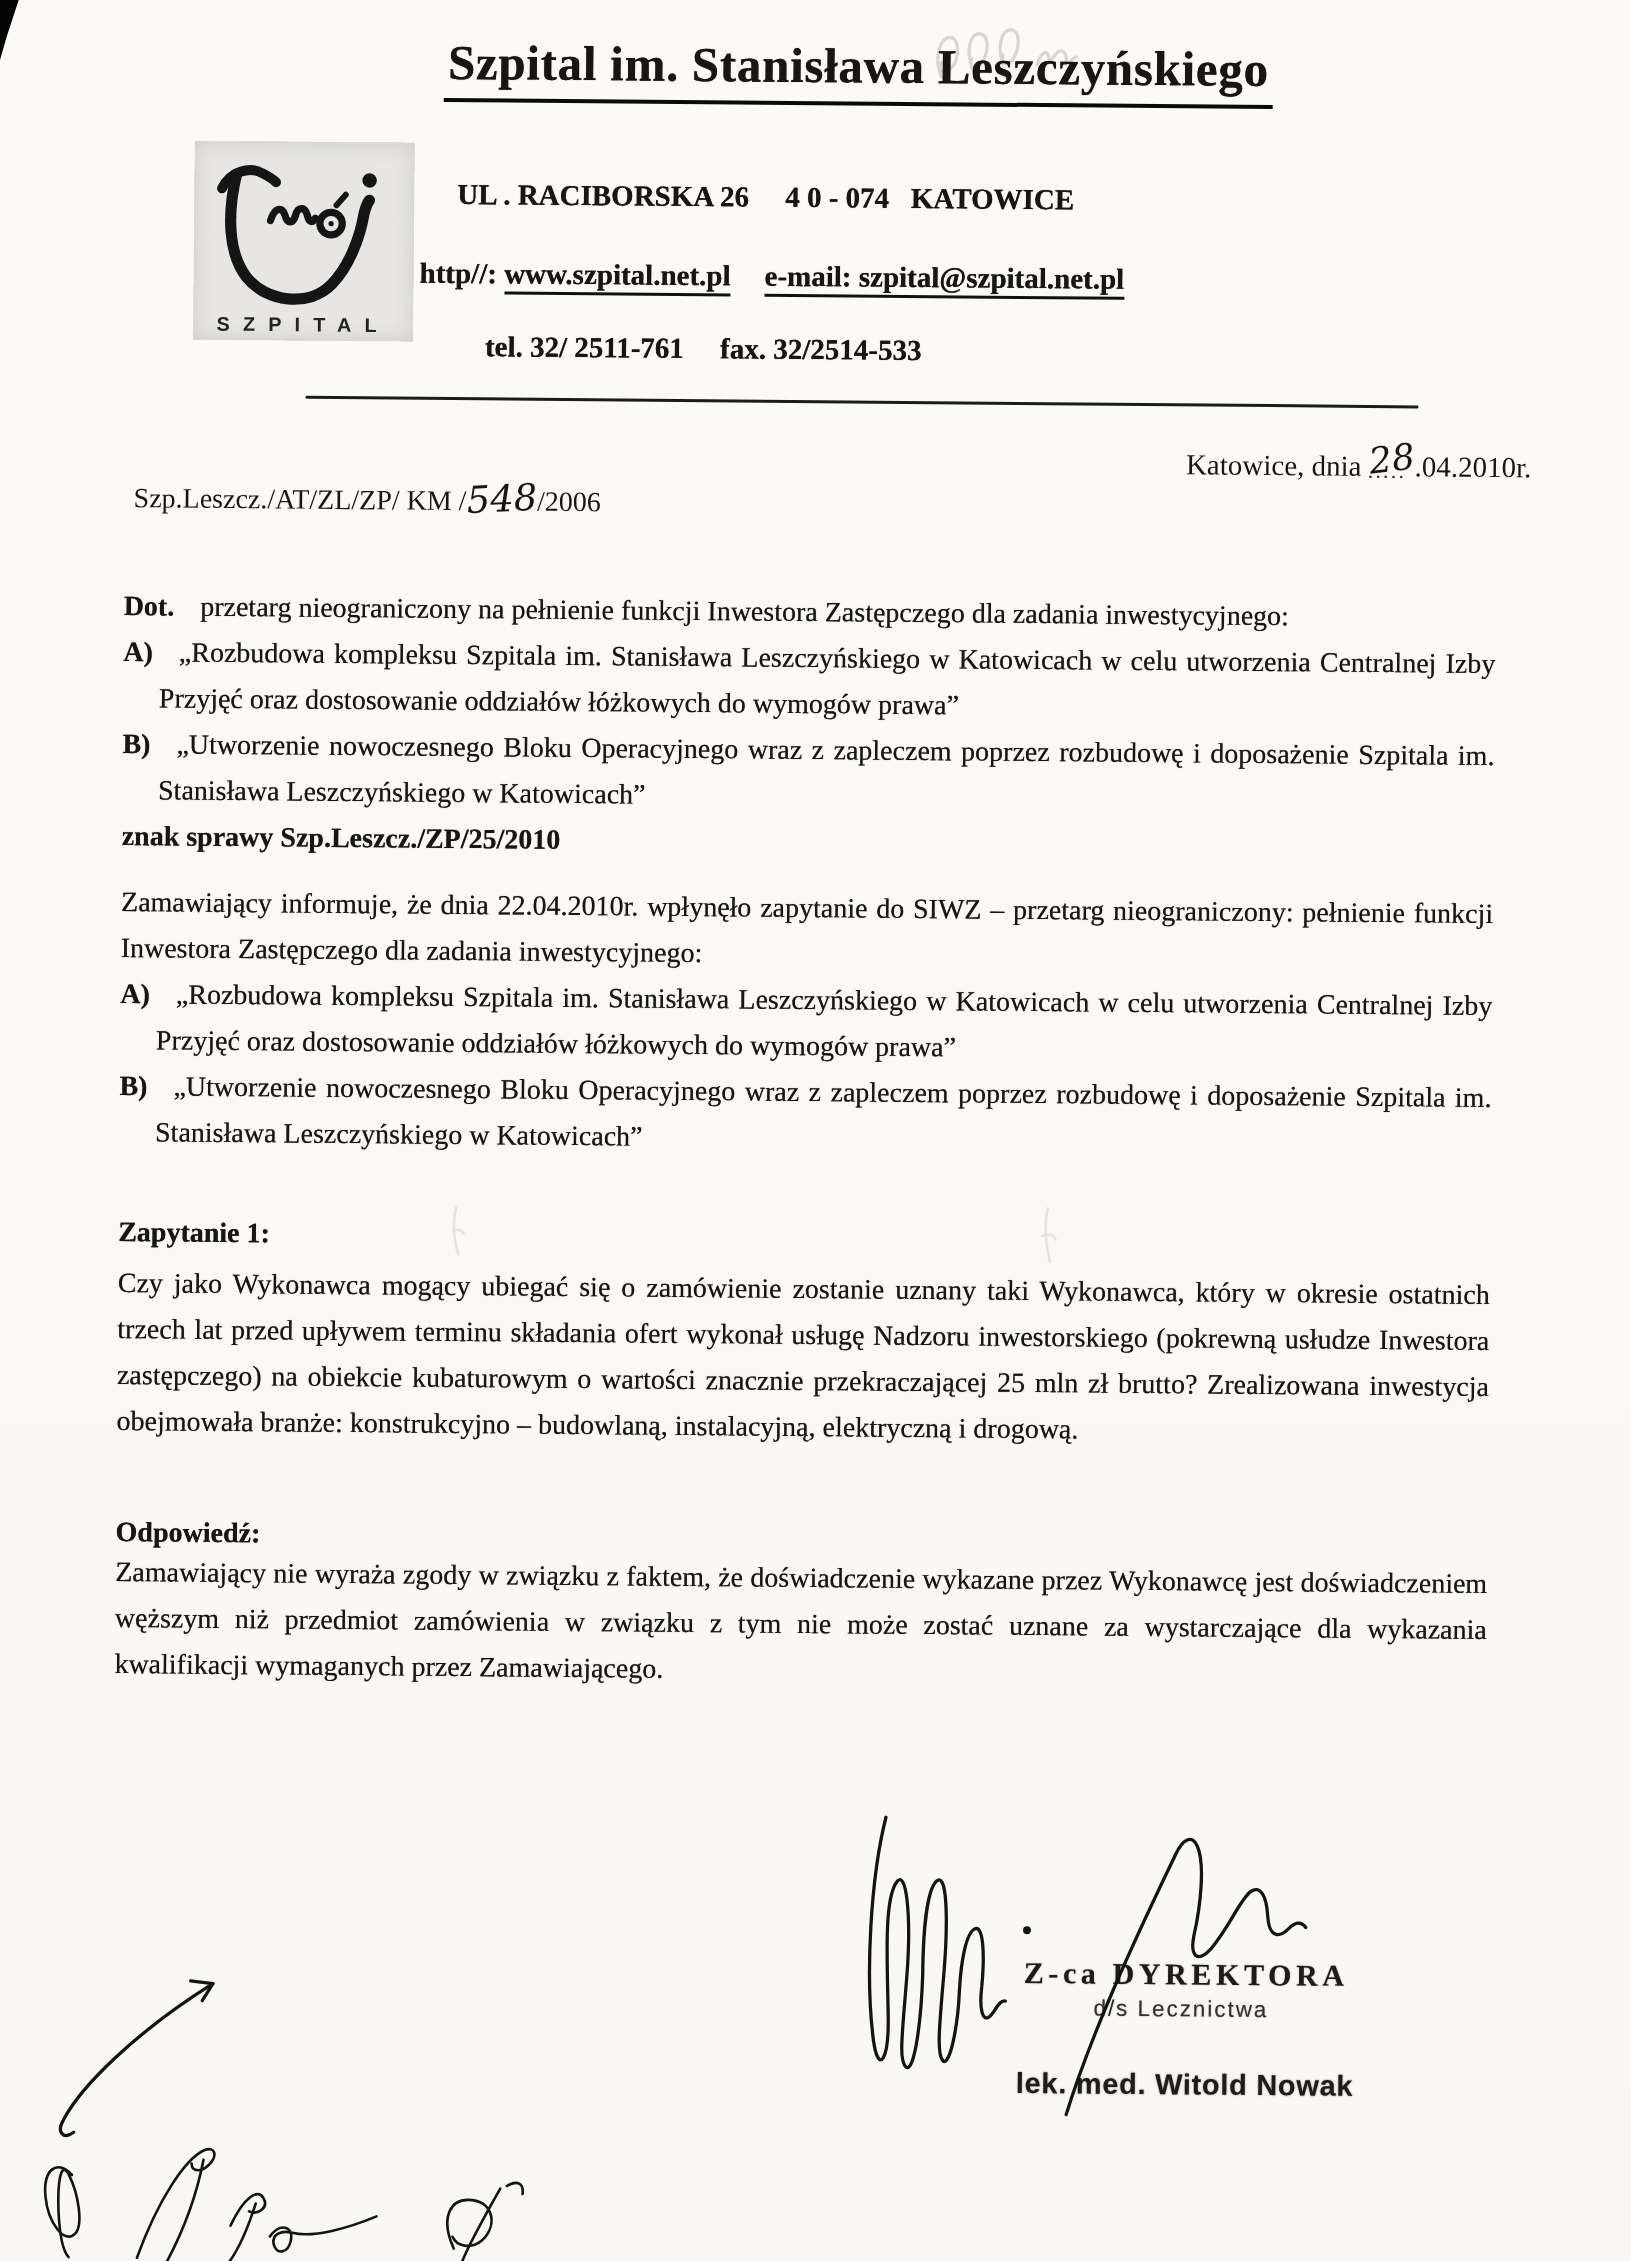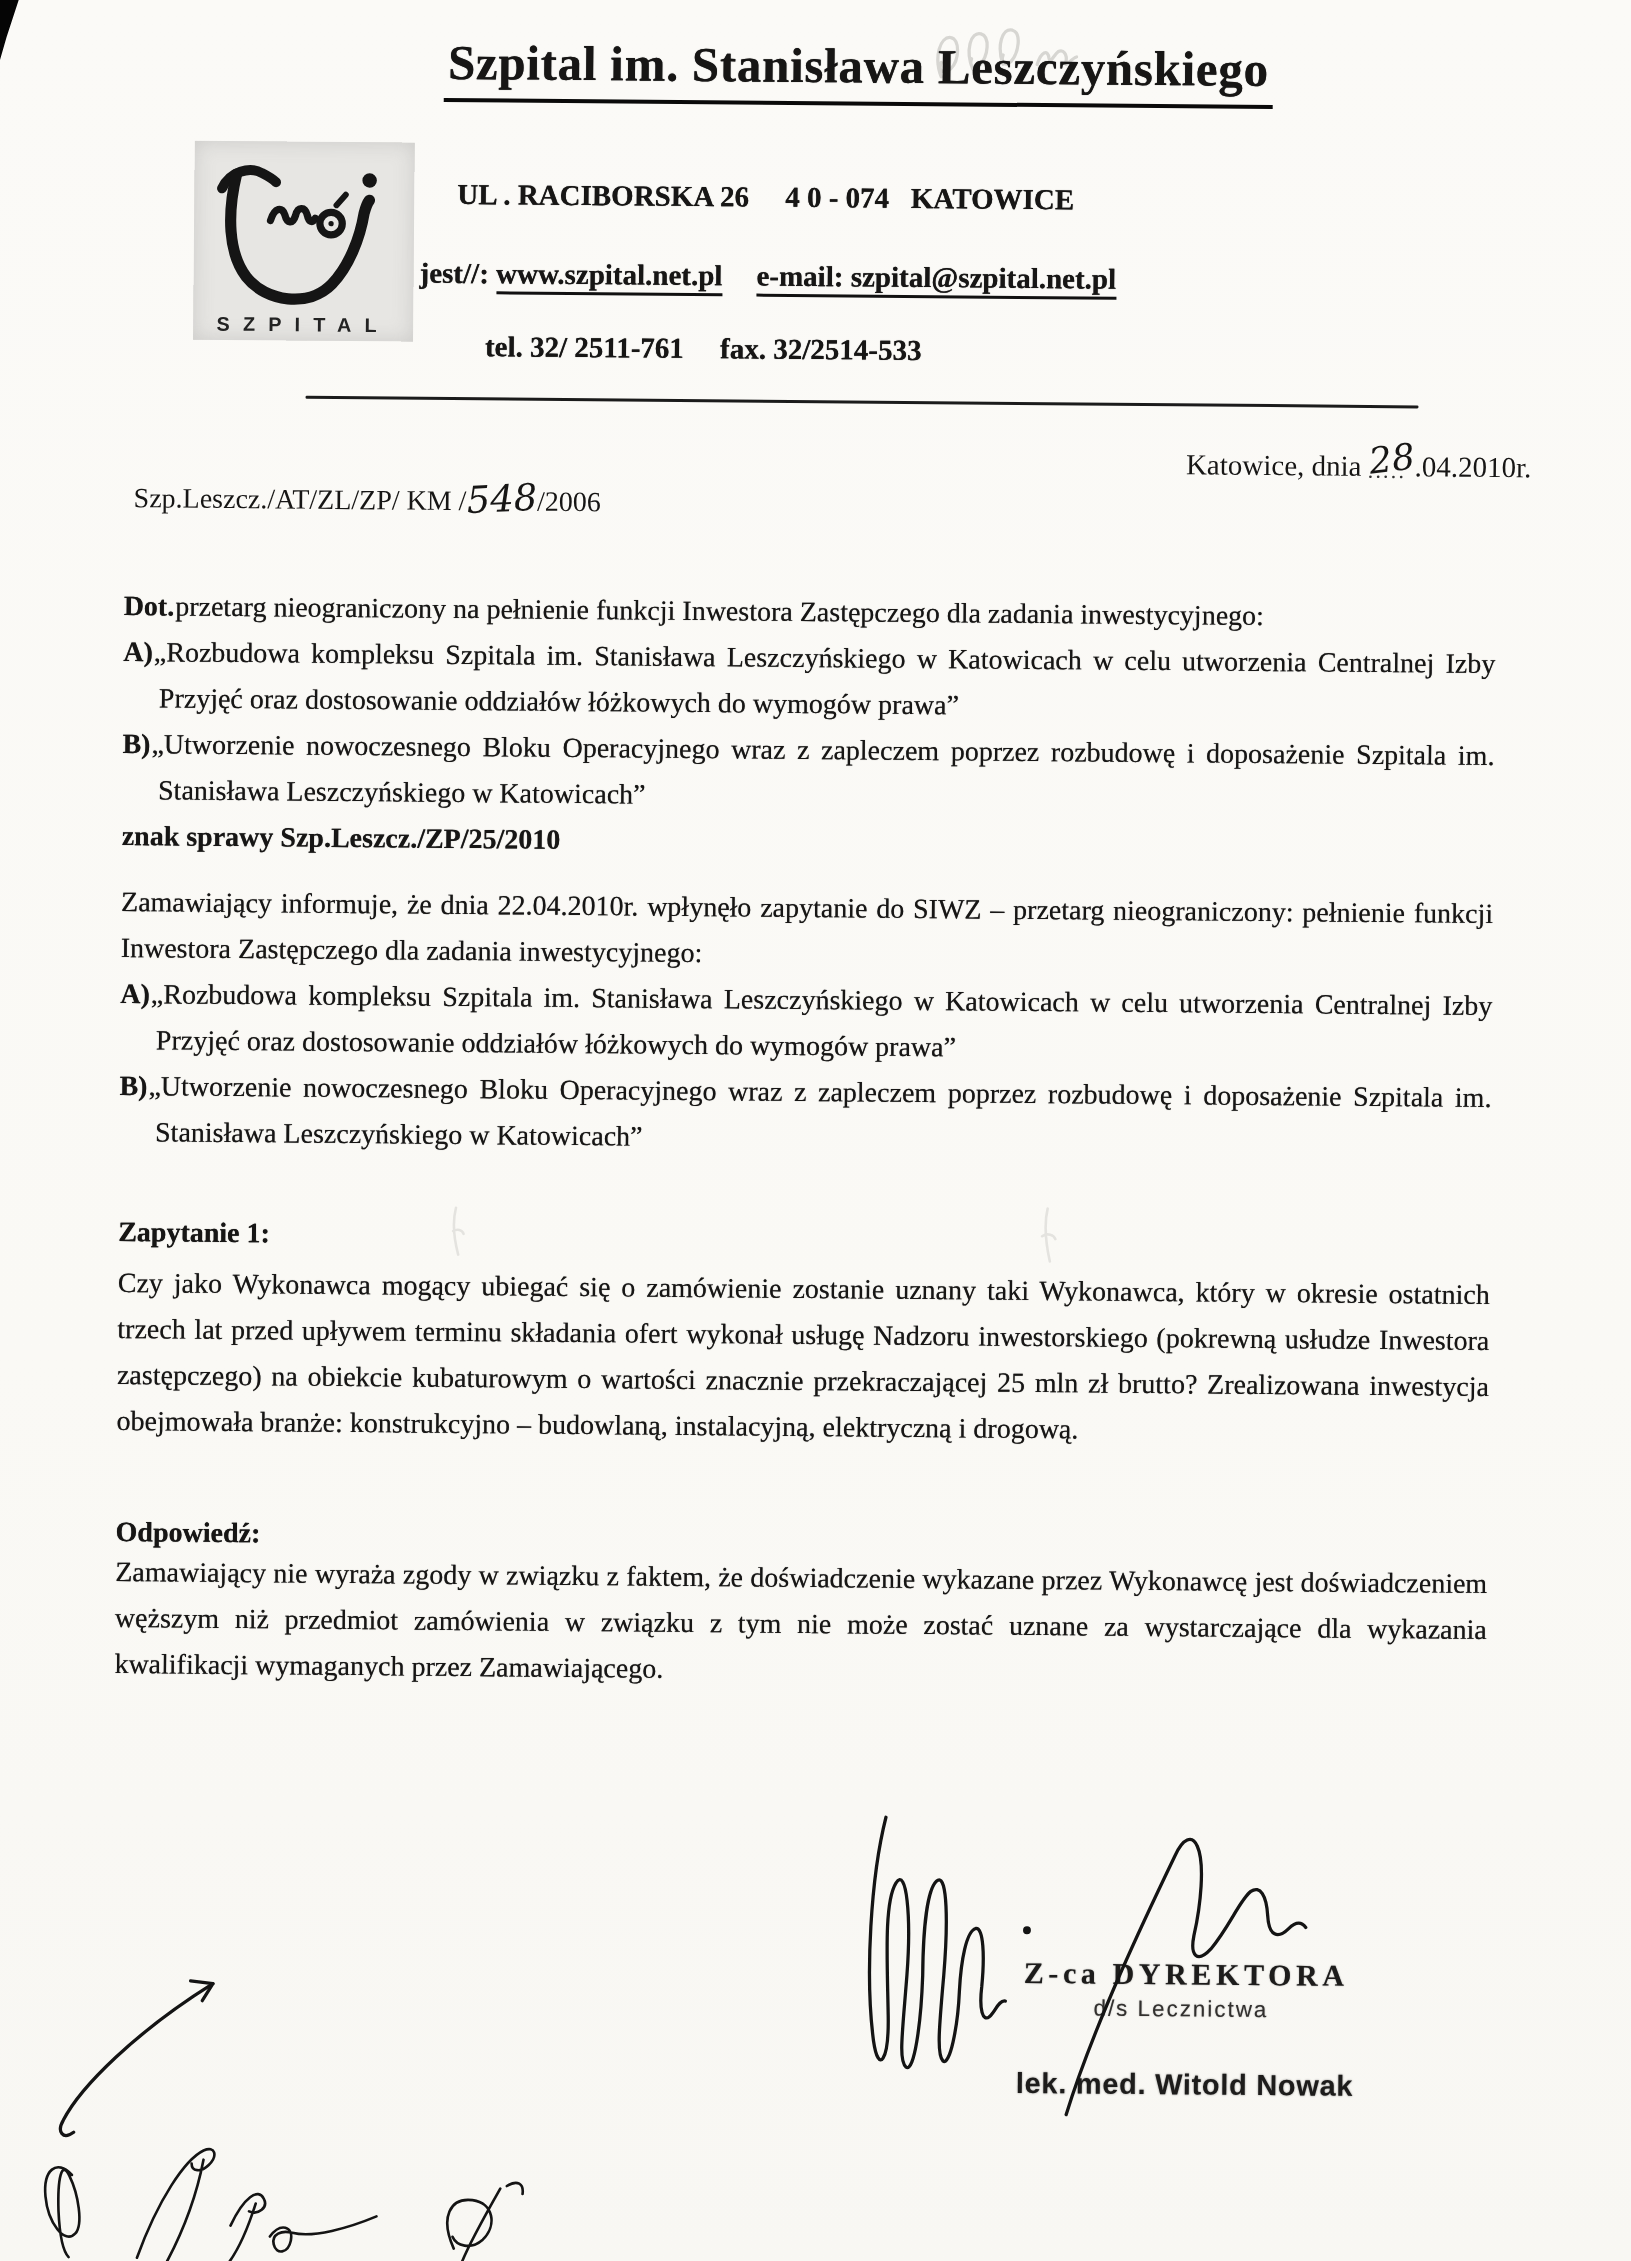--- a/index.html
+++ b/index.html
@@ -47,21 +47,21 @@
     letter-spacing:1.3px;transform:rotate(7deg);color:#333;}
   .refline{top:475px;left:138px;font-size:28px;white-space:nowrap;}
   .hand-num{font-size:37px;transform:rotate(-3deg);top:1.3px;position:relative;line-height:1;}
 
   
   .block{left:129px;width:1372px;font-size:28px;line-height:46px;text-align:justify;
     text-shadow:0 0 0.7px rgba(20,20,20,.75);}
   .block p{margin:0;}
   .item{padding-left:36px;text-indent:-36px;}
   .item b{letter-spacing:0;}
-  .lbl{margin-right:1px;}
+  .lbl{margin-right:26px;}
   .subject{top:582px;}
   .notice{top:878px;}
   .sec-head{left:129px;font-size:28px;font-weight:bold;text-shadow:0 0 0.7px #222;}
   .q-head{top:1215px;}
   .q-body{top:1259px;}
   .a-head{top:1515px;}
   .a-body{top:1548px;}
   .bold-line{font-weight:bold;}
 
   
@@ -99,21 +99,21 @@
       <circle cx="266" cy="58" r="11" fill="#151515"></circle>
       <path d="M116,120 C122,100 134,98 138,112 C141,124 150,126 154,112 C157,99 168,97 172,112 C174,122 180,124 184,116" fill="none" stroke="#151515" stroke-width="11" stroke-linecap="round"></path>
       <circle cx="208" cy="124" r="17" fill="none" stroke="#151515" stroke-width="11"></circle>
       <circle cx="208" cy="124" r="4" fill="#151515"></circle>
       <path d="M216,96 L230,80" fill="none" stroke="#151515" stroke-width="9" stroke-linecap="round"></path>
       <text x="167" y="288" text-anchor="middle" font-family="Liberation Sans, sans-serif" font-size="30" font-weight="bold" letter-spacing="20" fill="#232323">SZPITAL</text>
     </svg>
   </div>
 
   <div class="abs hline addr">UL . RACIBORSKA 26     4 0 - 074   KATOWICE</div>
-  <div class="abs hline web"><span>jest//:</span> <span class="u">www.szpital.net.pl</span><span class="gap"></span><span class="u">e-mail: szpital@szpital.net.pl</span></div>
+  <div class="abs hline web"><span>http//:</span> <span class="u">www.szpital.net.pl</span><span class="gap"></span><span class="u">e-mail: szpital@szpital.net.pl</span></div>
   <div class="abs hline tel">tel. 32/ 2511-761     fax. 32/2514-533</div>
 
   <div class="abs divider"></div>
 
   <div class="abs dateline"><span>Katowice, dnia </span><span class="hand hand-day"><span>28</span><span class="dots">.....</span></span><span>.04.2010r.</span></div>
 
   <div class="abs refline"><span>Szp.Leszcz./AT/ZL/ZP/ KM  /</span><span class="hand hand-num">548</span><span>/2006</span></div>
 
   <div class="abs block subject">
     <p><b class="lbl">Dot.</b><span>przetarg nieograniczony na pełnienie funkcji Inwestora Zastępczego dla zadania inwestycyjnego:</span></p>

